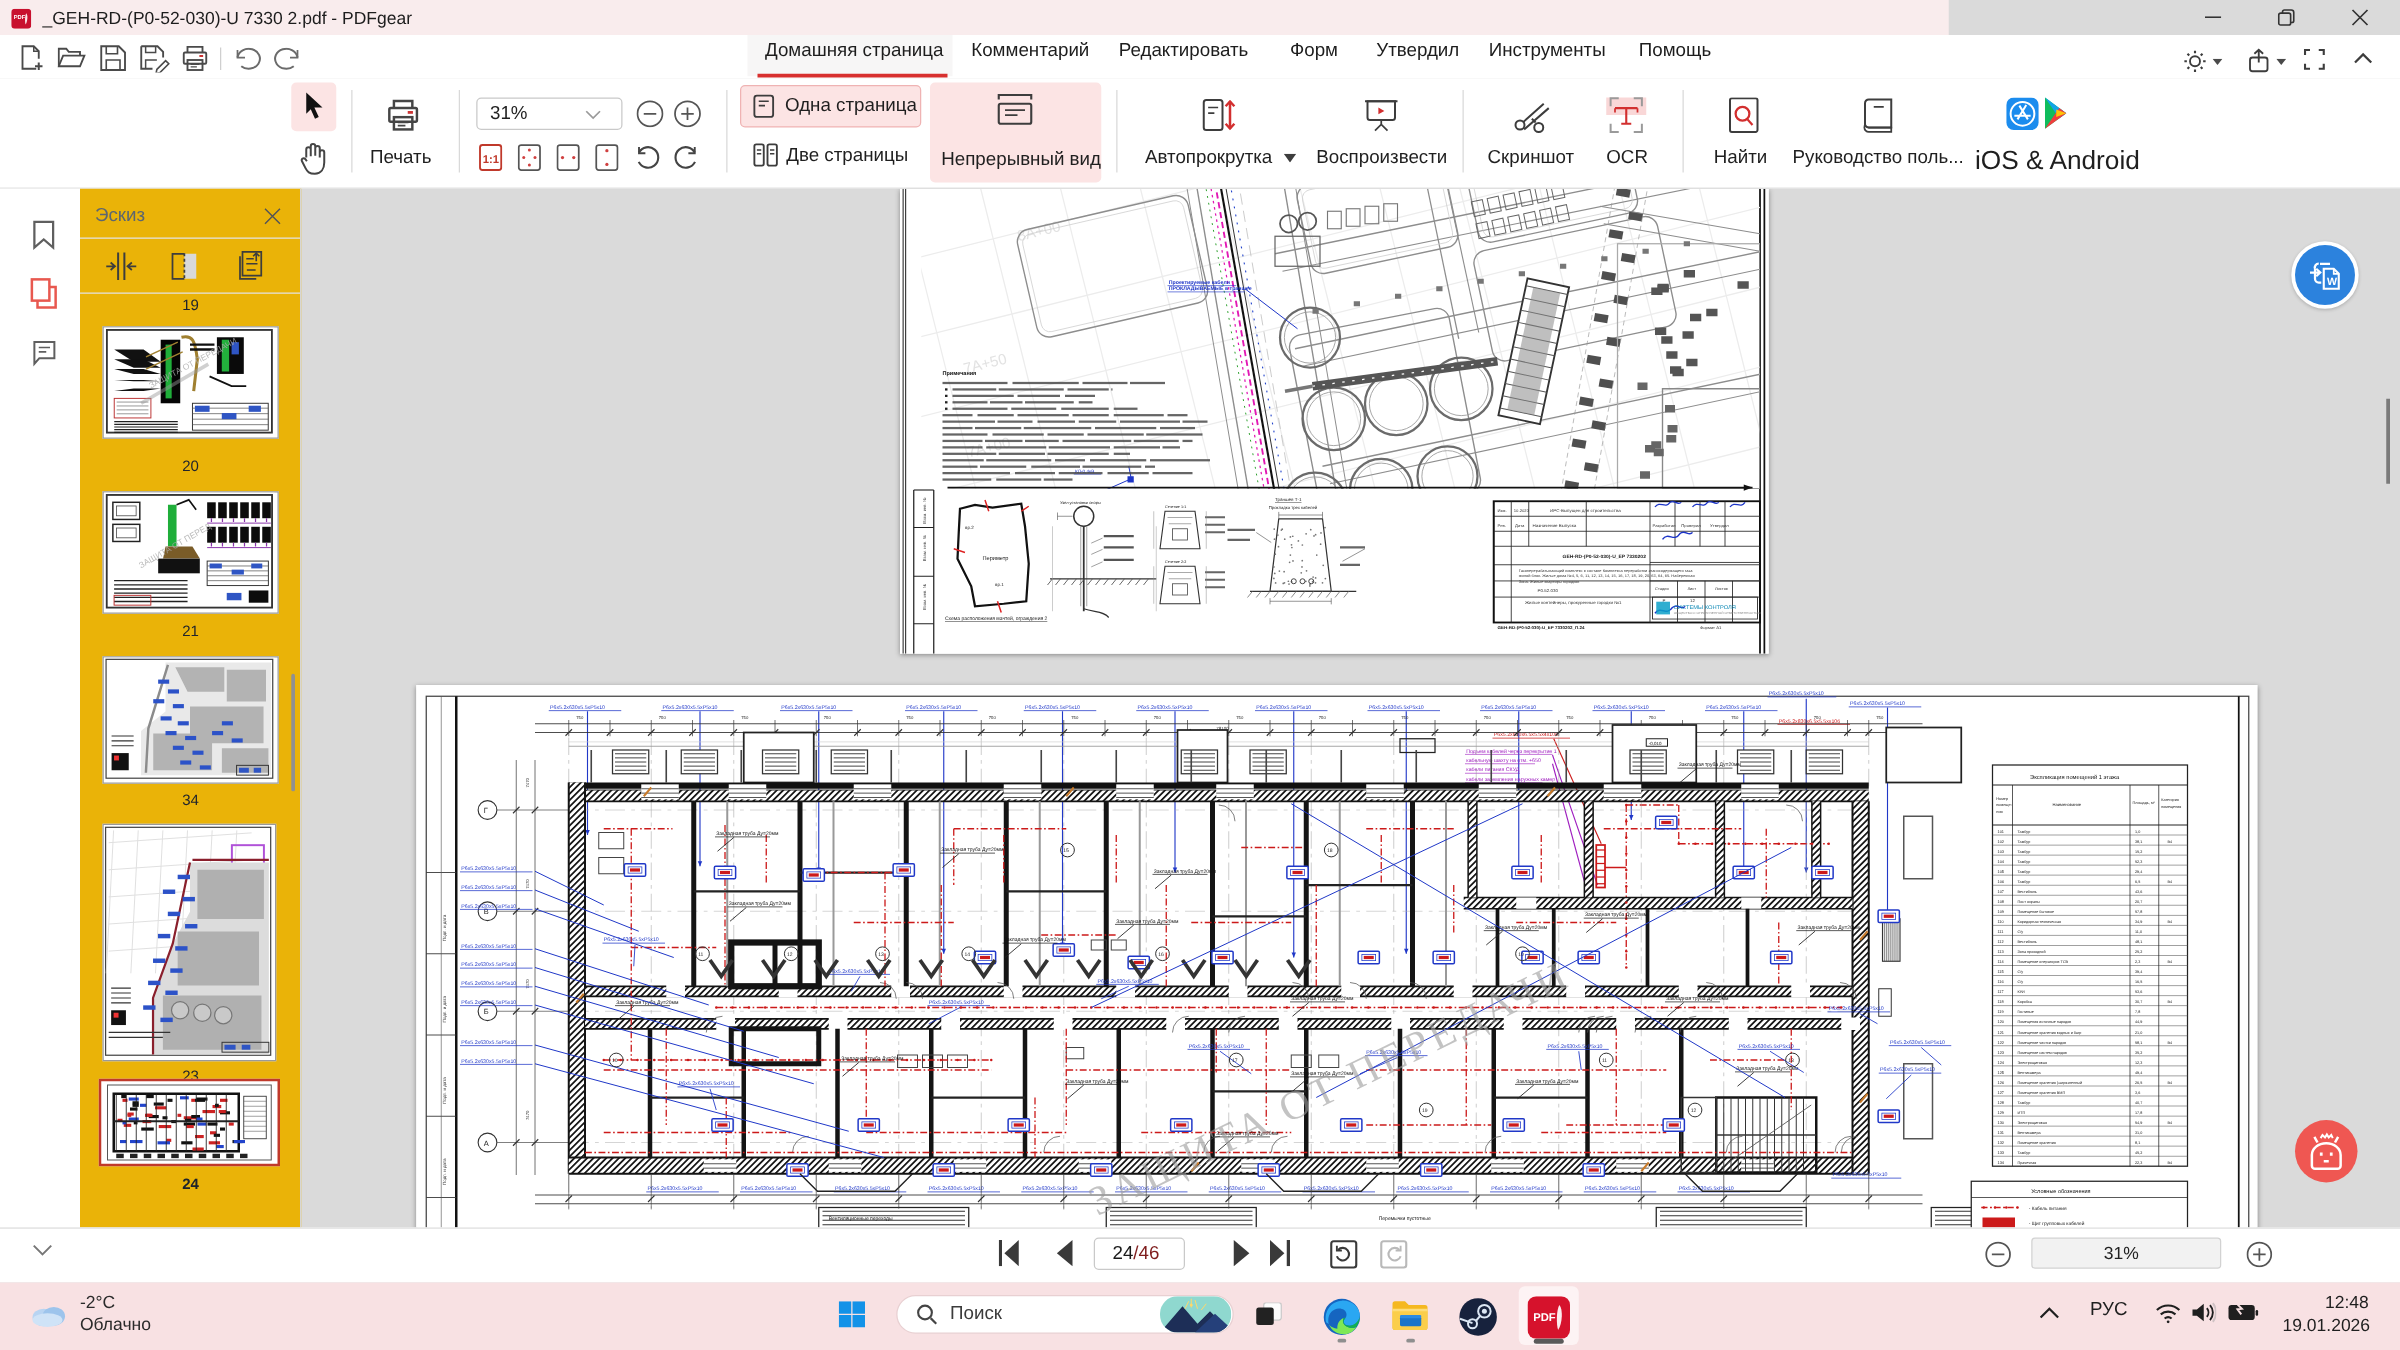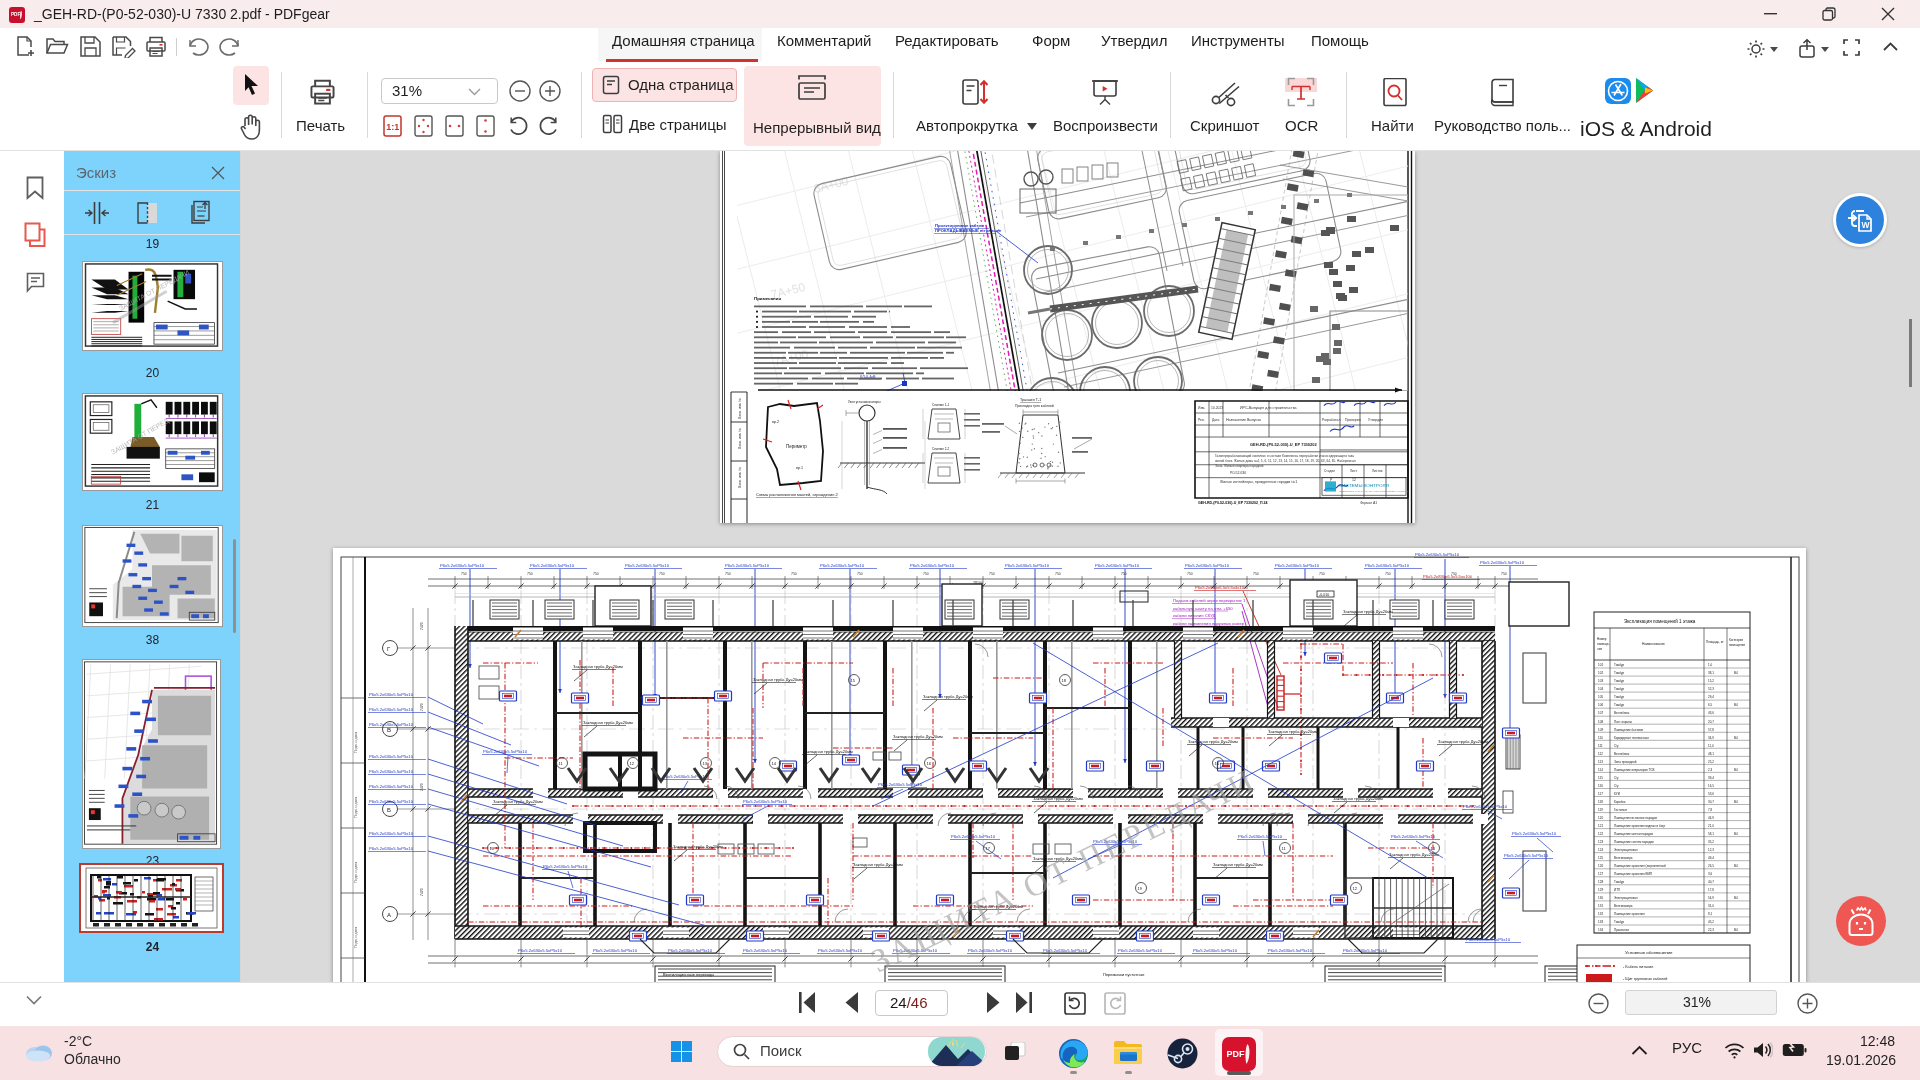--- a/index.html
+++ b/index.html
@@ -1,24 +1,24 @@
 <!DOCTYPE html>
 <html><head><meta charset="utf-8"><title>p</title><style>
 *{margin:0;padding:0;box-sizing:border-box;}
 html,body{width:1920px;height:1080px;overflow:hidden;font-family:"Liberation Sans",sans-serif;background:#dadada;}
 .abs{position:absolute;}
-#titlebar{position:absolute;left:0;top:0;width:1920px;height:28px;background:#f9eced;text-align:center;}
+#titlebar{position:absolute;left:0;top:0;width:1559px;height:28px;background:#f9eced;text-align:center;}
 #titlebar .ttxt{position:absolute;left:34px;top:6px;font-size:14px;color:#1d1d1d;}
 #row2{position:absolute;left:0;top:28px;width:1920px;height:35px;background:#fff;}
 #toolbar{position:absolute;left:0;top:63px;width:1920px;height:88px;background:#fff;border-bottom:1px solid #e2e2e2;}
 .tbsep{position:absolute;width:1px;background:#d9d9d9;top:9px;height:66px;}
 .tbtxt{position:absolute;font-size:14px;color:#1f1f1f;white-space:nowrap;}
 #main{position:absolute;left:241px;top:151px;width:1679px;height:831px;background:#dadada;overflow:hidden;}
 #iconstrip{position:absolute;left:0;top:151px;width:64px;height:831px;background:#fff;}
-#panel{position:absolute;left:64px;top:151px;width:177px;height:831px;background:#7dd3fc;border-right:1px solid #d6d6d6;}
+#panel{position:absolute;left:64px;top:151px;width:177px;height:831px;background:#eab308;border-right:1px solid #d6d6d6;}
 #navbar{position:absolute;left:0;top:982px;width:1920px;height:44px;background:#fff;border-top:1px solid #e0e0e0;}
 #taskbar{position:absolute;left:0;top:1026px;width:1920px;height:72px;background:#f8e1e3;}
 .tab{position:absolute;top:4px;font-size:15px;color:#1d1d1d;text-align:right;}
 .pinkbtn{position:absolute;background:#fce4e4;border-radius:4px;}
 .thumb{position:absolute;left:18px;border:1px solid #9a9a9a;background:#fff;}
 .tlabel{position:absolute;width:141px;left:18px;text-align:center;font-size:12px;color:#20242c;}
 </style></head><body>
 <div id="titlebar">
  <svg class="abs" style="left:9px;top:7px" width="16" height="16" viewBox="0 0 16 16">
       <rect x="0" y="0" width="16" height="16" rx="3" fill="#c8102e"></rect>
@@ -2080,21 +2080,21 @@
       <rect x="104" y="66" width="9" height="3.4" fill="#2c52c8"></rect>
       <rect x="6" y="78" width="14" height="14" fill="#111"></rect>
       <rect x="8" y="80" width="4" height="4" fill="#e33"></rect>
       <rect x="108" y="88" width="26" height="8" fill="none" stroke="#333" stroke-width="0.8"></rect>
       <rect x="110" y="90" width="8" height="4" fill="#2f55c4"></rect>
       <rect x="122" y="90" width="6" height="4" fill="#2f55c4"></rect>
       <path d="M6 64 h18" stroke="#333" stroke-width="0.9"></path>
       <path d="M6 68 h18" stroke="#333" stroke-width="0.9"></path>
       <path d="M6 72 h18" stroke="#333" stroke-width="0.9"></path>
     </svg>
-    <div class="tlabel" style="top:482px">38</div>
+    <div class="tlabel" style="top:482px">34</div>
     <svg class="thumb" style="top:508px" width="139" height="190" viewBox="0 0 139 190">
       <rect x="0" y="0" width="137" height="188" fill="#fff"></rect>
       <rect x="1.5" y="1.5" width="134" height="185" fill="none" stroke="#444" stroke-width="1"></rect>
       <path d="M8 4 L2 120" stroke="#e0e0e0" stroke-width="0.8"></path>
       <path d="M28 4 L22 120" stroke="#e0e0e0" stroke-width="0.8"></path>
       <path d="M48 4 L42 120" stroke="#e0e0e0" stroke-width="0.8"></path>
       <path d="M68 4 L62 120" stroke="#e0e0e0" stroke-width="0.8"></path>
       <path d="M88 4 L82 120" stroke="#e0e0e0" stroke-width="0.8"></path>
       <path d="M108 4 L102 120" stroke="#e0e0e0" stroke-width="0.8"></path>
       <path d="M4 14 L120 6" stroke="#e0e0e0" stroke-width="0.8"></path>

